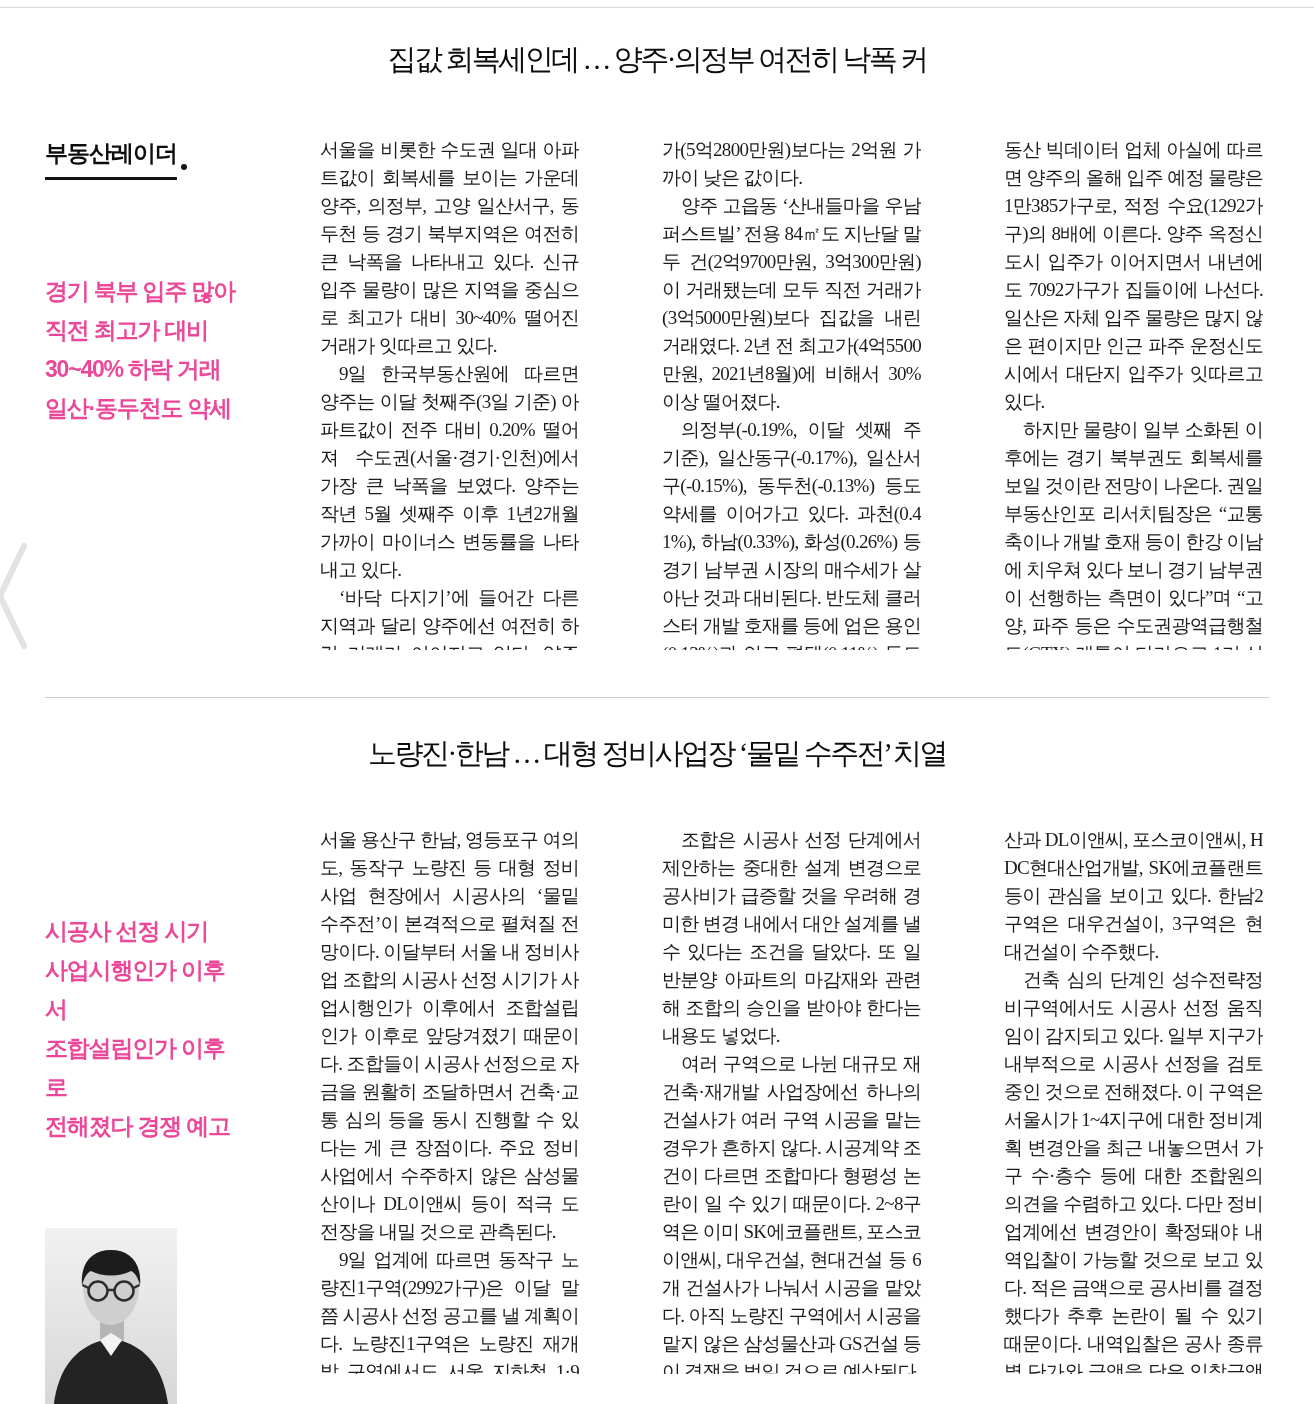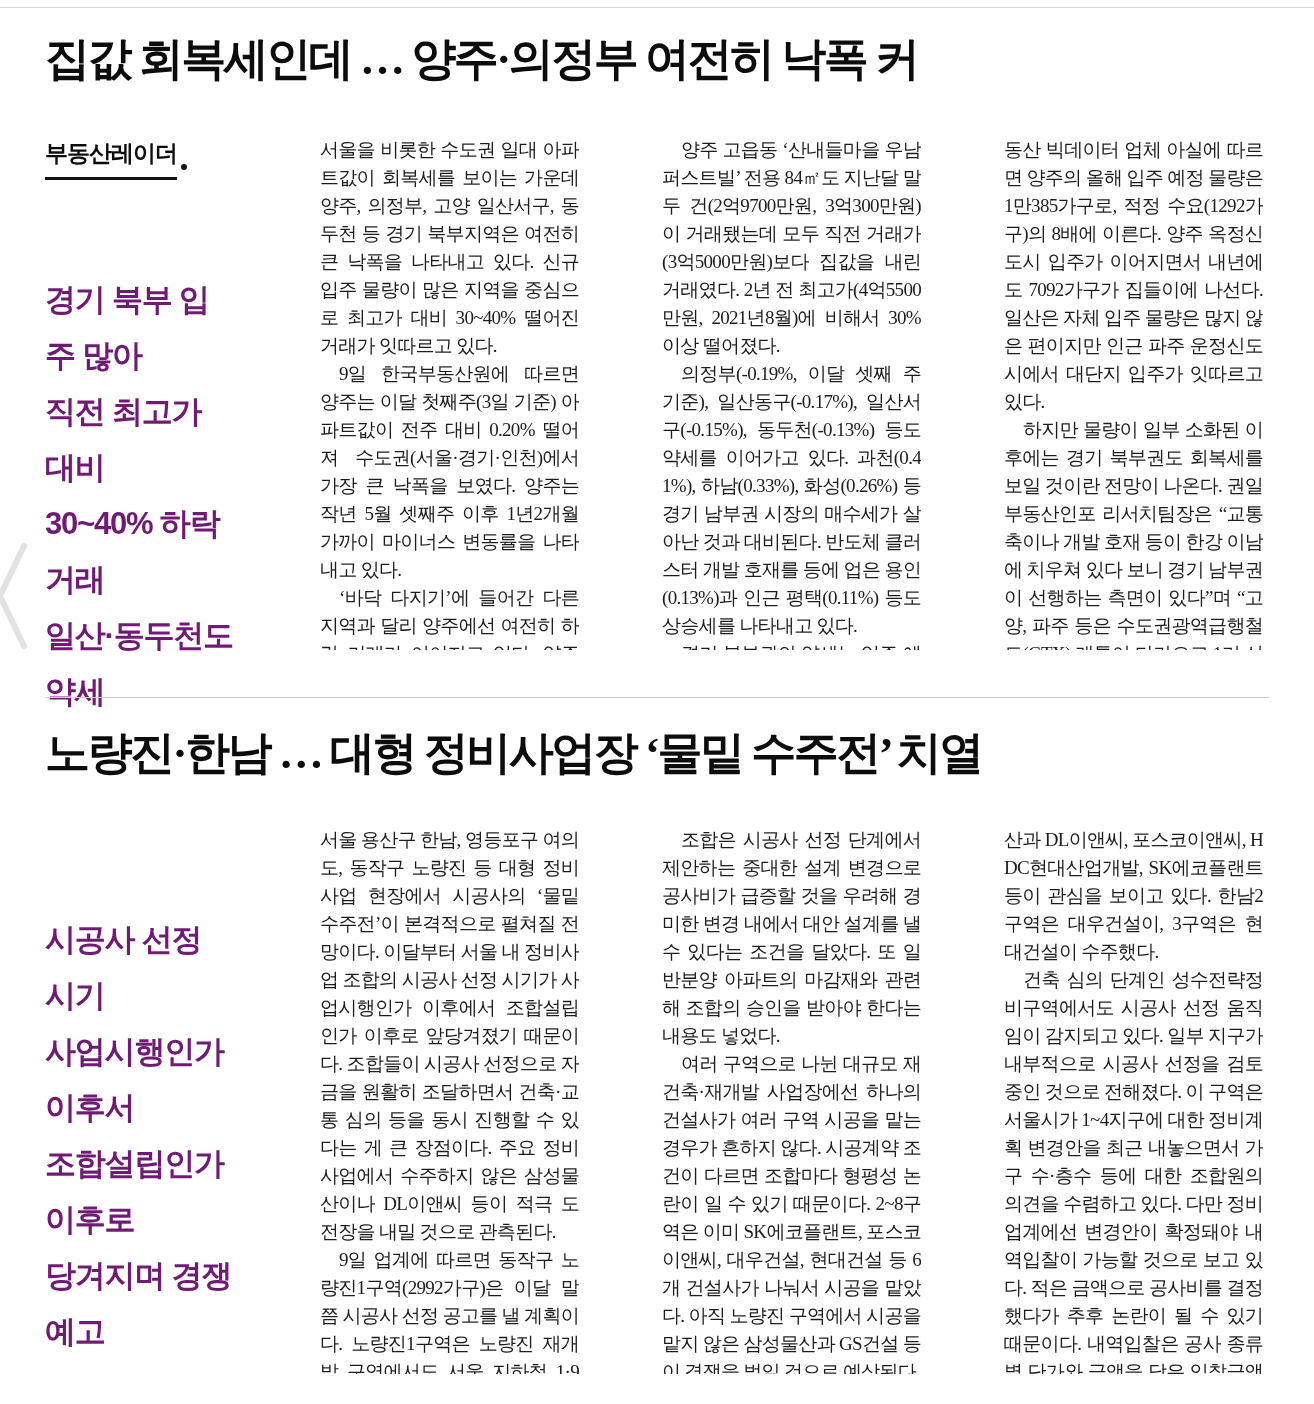--- a/index.html
+++ b/index.html
@@ -10,42 +10,42 @@
 
   .top-rule { position:absolute; top:7px; left:0; width:1314px; height:1px; background:#dadada; }
 
   .prev-arrow { position:absolute; left:-6px; top:542px; width:34px; height:108px; }
 
   .article { position:absolute; left:45px; width:1224px; }
   .article-1 { top:30px; }
   .article-2 { top:724px; }
 
   .headline {
-    font-size:45px; font-weight:700; letter-spacing:-2.5px;
+    text-align:center; font-size:29px; font-weight:400; letter-spacing:-2.5px;
     color:#0c0c0c; font-family:"Liberation Serif","DejaVu Serif",serif;
     line-height:58px; white-space:nowrap;
   }
 
   .article-grid { display:grid; grid-template-columns:192px 306px 306px 306px; column-gap:36px; }
   .article-1 .article-grid { margin-top:48px; }
   .article-2 .article-grid { margin-top:44px; }
 
   .sidebar { padding-top:2px; }
   .kicker-row { display:flex; align-items:flex-end; }
   .kicker {
     display:inline-block; font-family:"Liberation Sans","DejaVu Sans",sans-serif;
     font-size:23px; font-weight:800; letter-spacing:-1px; color:#0d0d0d;
     border-bottom:3.5px solid #111; padding-bottom:8px;
   }
   .kicker-dot { width:6px; height:6px; border-radius:50%; background:#111; margin:0 0 10px 4px; }
 
   .subhead {
     font-family:"Liberation Sans","DejaVu Sans",sans-serif;
-    font-size:31px; line-height:56px; font-weight:600; letter-spacing:-1.2px;
-    color:#701a75; white-space:pre-line;
+    font-size:23px; line-height:39px; font-weight:600; letter-spacing:-1.2px;
+    color:#ec4899; white-space:pre-line;
   }
   .article-1 .subhead { margin-top:92px; }
   .article-2 .subhead { margin-top:84px; }
 
   .photo { margin-top:82px; width:132px; height:185px; display:block; }
 
   .col { overflow:hidden;margin-left:47px; }
   .article-1 .col { height:514px; }
   .article-2 .col { height:548px; }
 
@@ -88,20 +88,21 @@
 일산·동두천도 약세</div>
       </aside>
 
       <div class="col">
         <p>서울을 비롯한 수도권 일대 아파트값이 회복세를 보이는 가운데 양주, 의정부, 고양 일산서구, 동두천 등 경기 북부지역은 여전히 큰 낙폭을 나타내고 있다. 신규 입주 물량이 많은 지역을 중심으로 최고가 대비 30~40% 떨어진 거래가 잇따르고 있다.</p>
         <p class="ind">9일 한국부동산원에 따르면 양주는 이달 첫째주(3일 기준) 아파트값이 전주 대비 0.20% 떨어져 수도권(서울·경기·인천)에서 가장 큰 낙폭을 보였다. 양주는 작년 5월 셋째주 이후 1년2개월 가까이 마이너스 변동률을 나타내고 있다.</p>
         <p class="ind">‘바닥 다지기’에 들어간 다른 지역과 달리 양주에선 여전히 하락 거래가 이어지고 있다. 양주 만송동 ‘은빛마을 한양수자인’ 전용면적 99㎡는 지난달 3억3500만원에 거래돼 직전 거래가(3억7500만원)보다 4000만원 내렸다. 2021년 11월 세운 신고</p>
       </div>
 
       <div class="col">
+        <p>가(5억2800만원)보다는 2억원 가까이 낮은 값이다.</p>
         <p class="ind">양주 고읍동 ‘산내들마을 우남퍼스트빌’ 전용 84㎡도 지난달 말 두 건(2억9700만원, 3억300만원)이 거래됐는데 모두 직전 거래가(3억5000만원)보다 집값을 내린 거래였다. 2년 전 최고가(4억5500만원, 2021년8월)에 비해서 30% 이상 떨어졌다.</p>
         <p class="ind">의정부(-0.19%, 이달 셋째 주 기준), 일산동구(-0.17%), 일산서구(-0.15%), 동두천(-0.13%) 등도 약세를 이어가고 있다. 과천(0.41%), 하남(0.33%), 화성(0.26%) 등 경기 남부권 시장의 매수세가 살아난 것과 대비된다. 반도체 클러스터 개발 호재를 등에 업은 용인(0.13%)과 인근 평택(0.11%) 등도 상승세를 나타내고 있다.</p>
         <p class="ind">경기 북부권의 약세는 입주 예정 물량이 큰 영향을 미치고 있다는 분석이다. 부</p>
       </div>
 
       <div class="col">
         <p>동산 빅데이터 업체 아실에 따르면 양주의 올해 입주 예정 물량은 1만385가구로, 적정 수요(1292가구)의 8배에 이른다. 양주 옥정신도시 입주가 이어지면서 내년에도 7092가구가 집들이에 나선다. 일산은 자체 입주 물량은 많지 않은 편이지만 인근 파주 운정신도시에서 대단지 입주가 잇따르고 있다.</p>
         <p class="ind">하지만 물량이 일부 소화된 이후에는 경기 북부권도 회복세를 보일 것이란 전망이 나온다. 권일 부동산인포 리서치팀장은 “교통축이나 개발 호재 등이 한강 이남에 치우쳐 있다 보니 경기 남부권이 선행하는 측면이 있다”며 “고양, 파주 등은 수도권광역급행철도(GTX) 개통이 다가오고 1기 신도시 특별법이 속도를 내면 매수심리가 개선될 것”이라고 내다봤다.</p>
         <div class="byline">심은지 기자</div>
       </div>
@@ -113,21 +114,21 @@
 
   <section class="article article-2">
     <h1 class="headline">노량진·한남 … 대형 정비사업장 ‘물밑 수주전’ 치열</h1>
 
     <div class="article-grid">
 
       <aside class="sidebar">
         <div class="subhead">시공사 선정 시기
 사업시행인가 이후서
 조합설립인가 이후로
-당겨지며 경쟁 예고</div>
+전해졌다 경쟁 예고</div>
 
         <span class="photo">
           <svg width="132" height="185" viewBox="0 0 132 185">
             <defs>
               <linearGradient id="pbg" x1="0" y1="0" x2="0" y2="1">
                 <stop offset="0" stop-color="#f1f1f1"></stop>
                 <stop offset="1" stop-color="#d6d6d6"></stop>
               </linearGradient>
             </defs>
             <rect width="132" height="185" fill="url(#pbg)"></rect>

